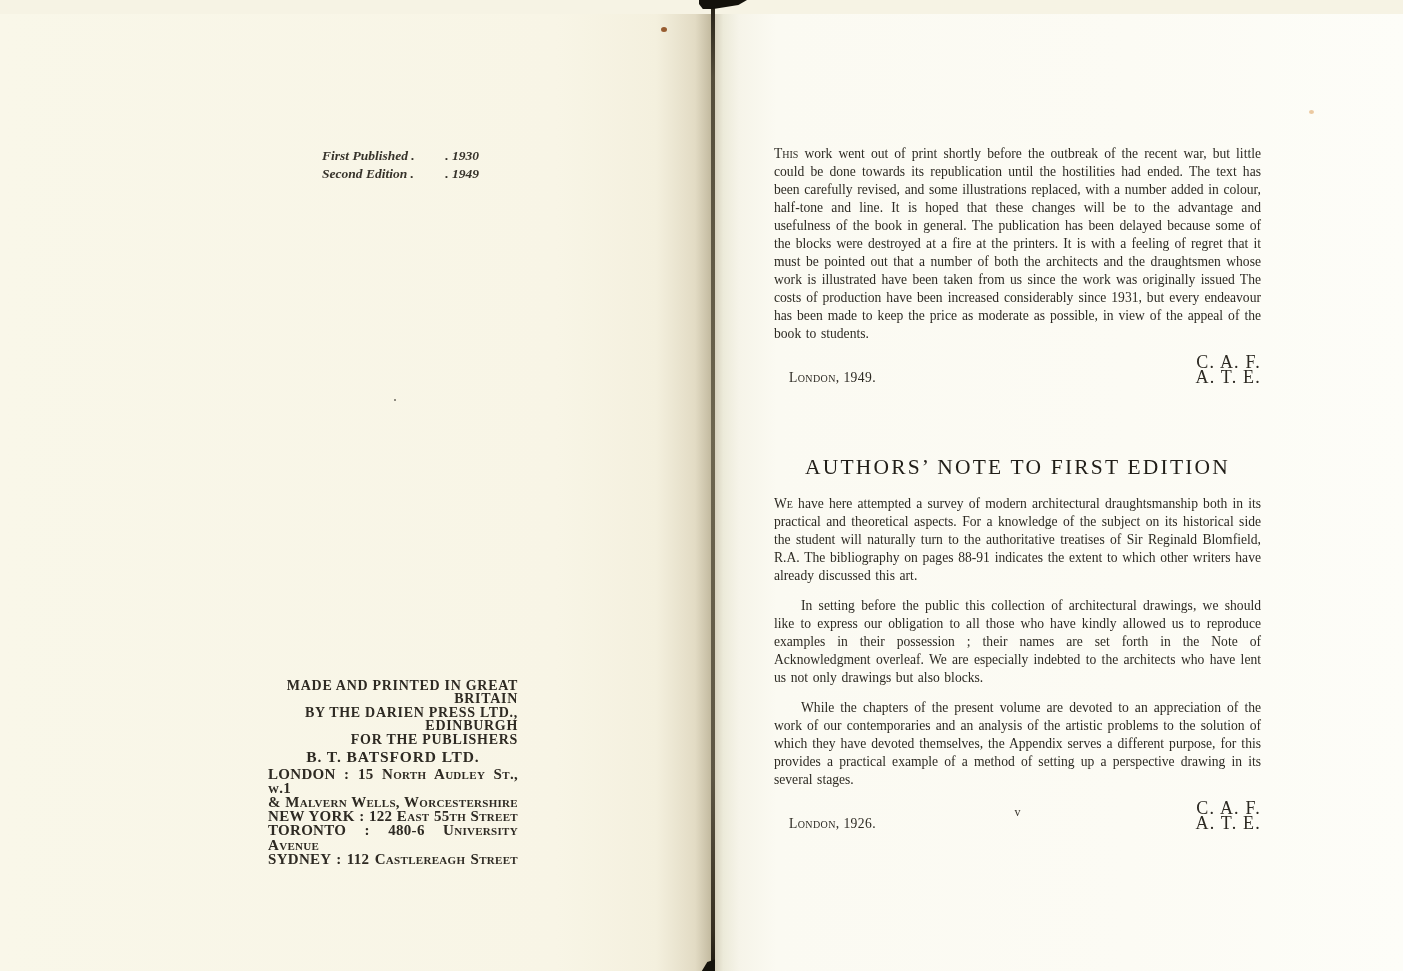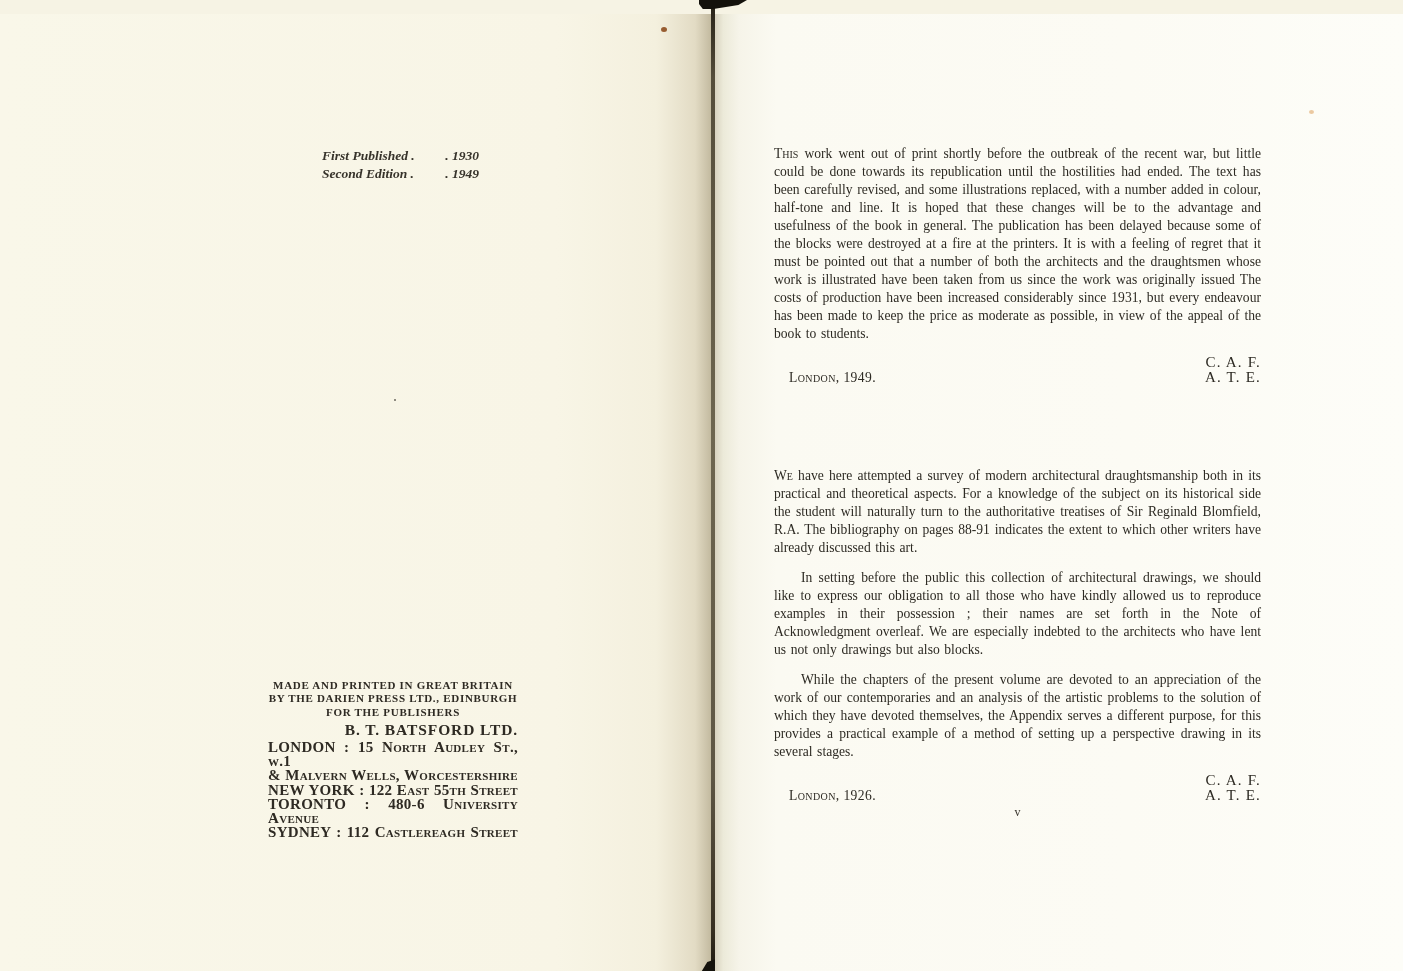--- a/index.html
+++ b/index.html
@@ -44,24 +44,24 @@
   .edition-block {
     position: absolute; left: 322px; top: 133px; width: 157px;
     font-style: italic; font-size: 13.5px; line-height: 17.5px; color: #37332b;
   }
   .ed-row { display: flex; justify-content: space-between; }
   .imprint {
     position: absolute; left: 268px; top: 665px; width: 250px;
     text-align: center; color: #2e2a23;
   }
   .imp-small {
-    font-size: 11px; letter-spacing: 0.7px; line-height: 13.4px;
+    font-size: 14px; letter-spacing: 0.7px; line-height: 13.4px; text-align: right;
   }
   .imp-pub {
-    font-size: 15.5px; letter-spacing: 0.9px; line-height: 20px; margin-top: 1px; text-align: right;
+    font-size: 15.5px; letter-spacing: 0.9px; line-height: 20px; margin-top: 1px;
   }
   .imp-addr {
     font-size: 15px; font-variant: small-caps; letter-spacing: 0.3px;
     line-height: 14.1px; text-align: justify; text-align-last: justify;
   }
   
   .note-section {
     position: absolute; left: 762px; width: 511px; color: #2d2a23;
   }
   .sec-1 { top: 133px; }
@@ -73,21 +73,21 @@
   }
   .body-par {
     margin: 12px; text-align: justify; font-size: 13.6px;
     line-height: 18px; word-spacing: 1.2px;
   }
   .body-par .lead, .place { font-variant: small-caps; text-align: right; }
   .indent { text-indent: 27px; }
   .signature { position: relative; height: 32px; margin-top: 1px; }
   .initials {
     position: absolute; right: 12px; top: 0; text-align: right;
-    font-size: 15px; line-height: 15.4px; letter-spacing: 1.2px;
+    font-size: 18px; line-height: 15.4px; letter-spacing: 1.2px;
   }
   .place {
     position: absolute; left: 27px; bottom: 1px; font-size: 13.6px;
     letter-spacing: 0.4px;
   }
   .folio {
     position: absolute; left: 762px; top: 805px; width: 511px;
     text-align: center; font-size: 12px; color: #3a362e;
   }
   
@@ -146,20 +146,21 @@
     <div class="signature">
       <div class="initials">
         <div>C. A. F.</div>
         <div>A. T. E.</div>
       </div>
       <div class="place">London, 1949.</div>
     </div>
   </section>
 
   <section class="note-section sec-2">
+    <h1 class="note-heading">AUTHORS’ NOTE TO FIRST EDITION</h1>
     <p class="body-par">
       <span class="lead">We</span>
       <span>have here attempted a survey of modern architectural draughtsmanship both in its practical and theoretical aspects. For a knowledge of the subject on its historical side the student will naturally turn to the authoritative treatises of Sir Reginald Blomfield, R.A. The bibliography on pages 88-91 indicates the extent to which other writers have already discussed this art.</span>
     </p>
     <p class="body-par indent">
       <span>In setting before the public this collection of architectural drawings, we should like to express our obligation to all those who have kindly allowed us to reproduce examples in their possession ; their names are set forth in the Note of Acknowledgment overleaf. We are especially indebted to the architects who have lent us not only drawings but also blocks.</span>
     </p>
     <p class="body-par indent">
       <span>While the chapters of the present volume are devoted to an appreciation of the work of our contemporaries and an analysis of the artistic problems to the solution of which they have devoted themselves, the Appendix serves a different purpose, for this provides a practical example of a method of setting up a perspective drawing in its several stages.</span>
     </p>

